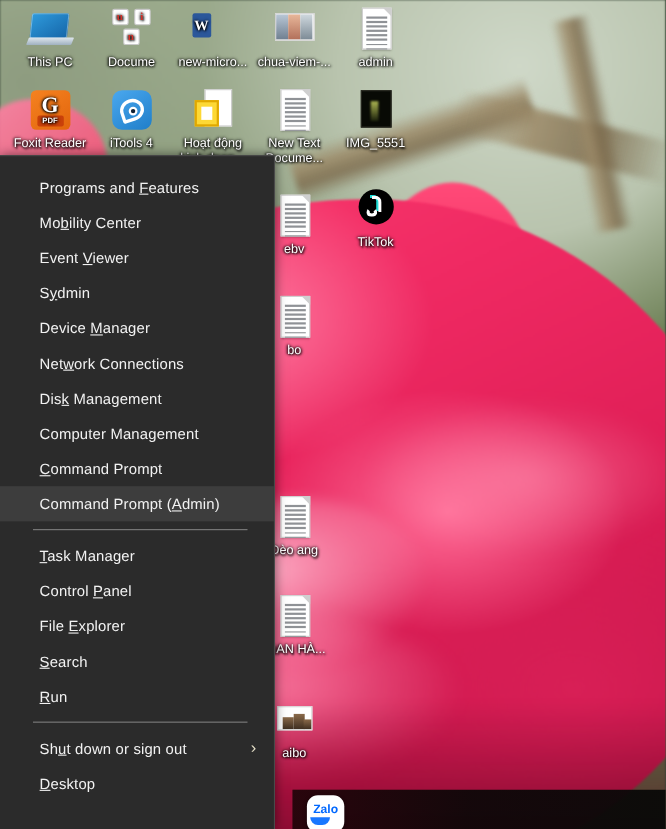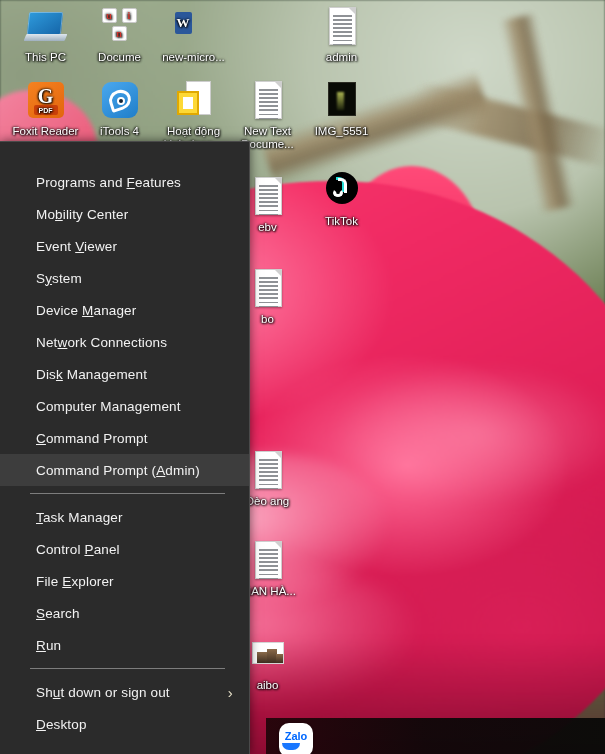--- a/index.html
+++ b/index.html
@@ -218,21 +218,21 @@
     filter:blur(1px);
   }
 
   
   #winx-menu {
     position:absolute; left:0; top:141px; width:250px; height:613px;
     background:#2b2b2b;
     border-top:1px solid #4a4a4a;
     border-right:1px solid #4a4a4a;
     box-shadow:0 0 10px rgba(0,0,0,.55);
-    padding-top:24px;
+    padding-top:12px;
     z-index:20;
   }
   .mi {
     height:32px; display:flex; align-items:center;
     padding-left:36px; padding-right:12px;
     color:#f2f2f2; font-size:13.5px; letter-spacing:.15px;
     cursor:default; white-space:nowrap; position:relative;
   }
   .mi.selected { background:#3d3d3d;text-align:center; }
   .mi u { text-decoration:underline; text-underline-offset:1px; }
@@ -289,20 +289,30 @@
       <span class="lbl">Docume</span>
     </div>
     <div class="dicon" style="left: 156px; top: 4px;">
       <div class="glyph ic-word">
         <div class="page"></div>
         <div class="lines"><i></i><i></i><i></i><i></i><i></i><i></i></div>
         <div class="wbadge">W</div>
       </div>
       <span class="lbl">new-micro...</span>
     </div>
+    <div class="dicon" style="left: 230px; top: 4px;">
+      <div class="glyph ic-photo">
+        <div class="fr">
+          <span class="p1"></span>
+          <span class="p2"></span>
+          <span class="p3"></span>
+        </div>
+      </div>
+      <span class="lbl">chua-viem-...</span>
+    </div>
     <div class="dicon" style="left: 304px; top: 4px;">
       <div class="glyph ic-doc">
         <div class="page"></div>
         <div class="lines">
           <i></i>
           <i></i>
           <i></i>
           <i></i>
           <i></i>
           <i></i>
@@ -446,21 +456,21 @@
     <div class="mi">
       <span><span>Programs and </span><u>F</u><span>eatures</span></span>
     </div>
     <div class="mi">
       <span><span>Mo</span><u>b</u><span>ility Center</span></span>
     </div>
     <div class="mi">
       <span><span>Event </span><u>V</u><span>iewer</span></span>
     </div>
     <div class="mi">
-      <span><span>S</span><u>y</u><span>stem</span></span>
+      <span><span>S</span><u>y</u><span>dmin</span></span>
     </div>
     <div class="mi">
       <span><span>Device </span><u>M</u><span>anager</span></span>
     </div>
     <div class="mi">
       <span><span>Net</span><u>w</u><span>ork Connections</span></span>
     </div>
     <div class="mi">
       <span><span>Dis</span><u>k</u><span> Management</span></span>
     </div>

